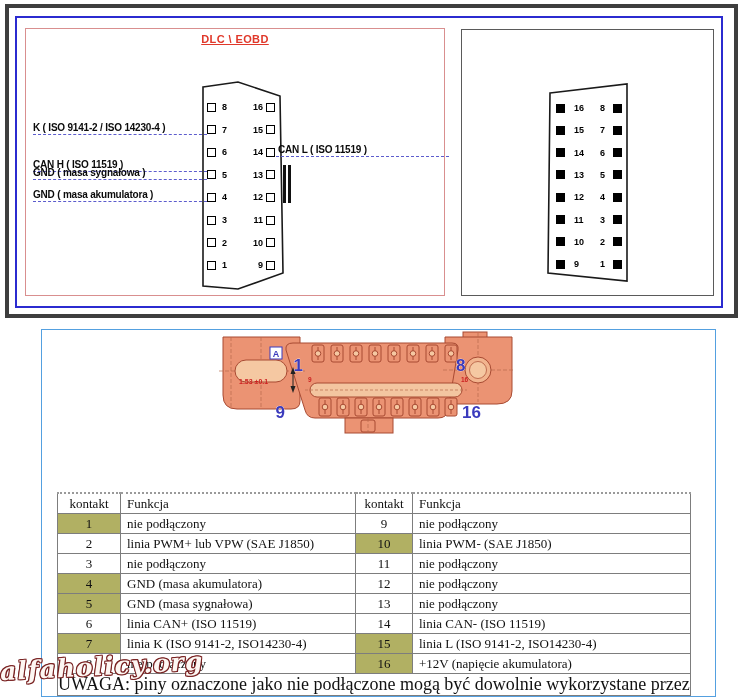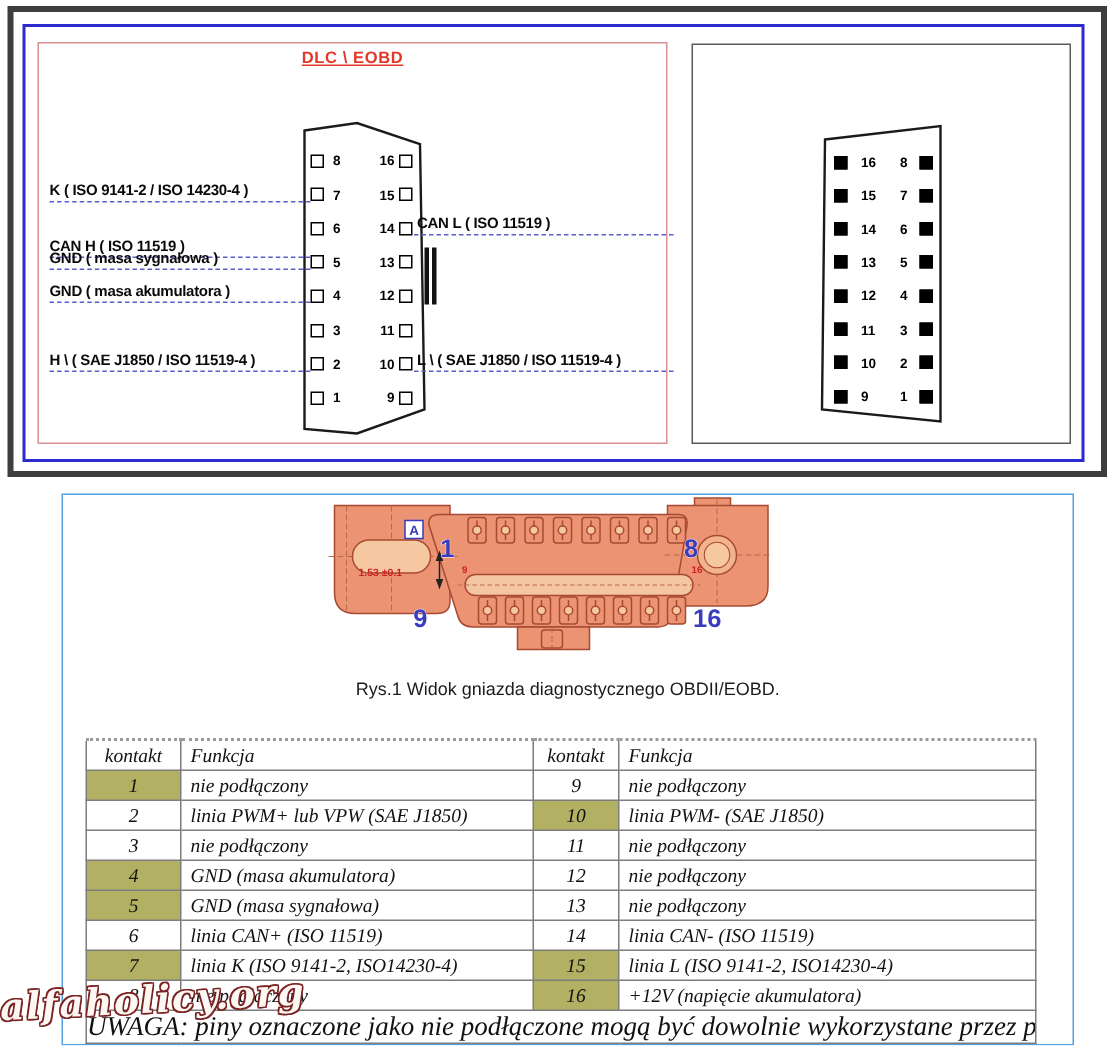--- a/index.html
+++ b/index.html
@@ -43,21 +43,21 @@
   .caption { position:absolute; left:41px; top:452px; width:675px; text-align:center;
              font-size:12px; color:#1c1c1c; }
 
   
   #pin-table { position:absolute; left:57px; top:492px; width:633px;
                border-collapse:collapse; table-layout:fixed;
                font-family:"Liberation Serif",serif; font-size:13px; color:#111; }
   #pin-table col.k1 { width:63px; }  #pin-table col.f1 { width:235px; }
   #pin-table col.k2 { width:57px; }  #pin-table col.f2 { width:278px; }
   #pin-table th, #pin-table td { border:1px solid #7d7d7d; height:19px; padding:0;
-               font-weight:normal; overflow:hidden; white-space:nowrap;font-style:italic; }
+               font-weight:normal; overflow:hidden; white-space:nowrap; }
   #pin-table th { border-top:2px dotted #9a9a9a; text-align:left; }
   #pin-table th.c, #pin-table td.c { text-align:center; }
   #pin-table th.f, #pin-table td.f { padding-left:6px; }
   #pin-table td.hl { background:#b1b063; }
   #pin-table td.note-cell { text-align:center; font-size:18px; }
 
   
   .watermark { position:absolute; left:0px; top:652px; width:200px; z-index:20;
                font-family:"DejaVu Serif",serif; font-style:italic; font-weight:bold;
                font-size:25px; letter-spacing:1px; color:#fdf7f3;
@@ -276,21 +276,20 @@
       <text x="24" y="53" font-size="7" font-weight="bold" fill="#cc2222">1.53 ±0.1</text>
       <text x="88" y="40" text-anchor="end" font-size="17" font-weight="bold" fill="#3b3bbd" stroke="#ffffff" stroke-width="0.5" paint-order="stroke">1</text>
       <text x="241" y="40" font-size="17" font-weight="bold" fill="#3b3bbd" stroke="#ffffff" stroke-width="0.5" paint-order="stroke">8</text>
       <text x="70" y="87" text-anchor="end" font-size="17" font-weight="bold" fill="#3b3bbd" stroke="#ffffff" stroke-width="0.5" paint-order="stroke">9</text>
       <text x="247" y="87" font-size="17" font-weight="bold" fill="#3b3bbd" stroke="#ffffff" stroke-width="0.5" paint-order="stroke">16</text>
       <text x="93" y="51" font-size="6.5" font-weight="bold" fill="#cc2222">9</text>
       <text x="246" y="51" font-size="6.5" font-weight="bold" fill="#cc2222">16</text>
     </g>
   </svg>
 
-  <div class="caption">Rys.1 Widok gniazda diagnostycznego OBDII/EOBD.</div>
 
   <table id="pin-table">
     <colgroup>
         <col class="k1">
         <col class="f1">
         <col class="k2">
         <col class="f2">
       </colgroup>
     <thead>
       <tr>
@@ -364,22 +363,16 @@
     </div>
     <div class="plabel" style="left: 33px; top: 155px; width: 174px;">
       <span>CAN H ( ISO 11519 )</span>
     </div>
     <div class="plabel" style="left: 33px; top: 185.4px; width: 174px;">
       <span>GND ( masa akumulatora )</span>
     </div>
     <div class="plabel" style="left: 33px; top: 162.8px; width: 174px;">
       <span>GND ( masa sygnałowa )</span>
     </div>
-    <div class="plabel" style="left: 33px; top: 230.6px; width: 174px;">
-      <span>H \ ( SAE J1850 / ISO 11519-4 )</span>
-    </div>
     <div class="plabel rside" style="left: 276px; top: 140.2px; width: 173px;">
       <span>CAN L ( ISO 11519 )</span>
     </div>
-    <div class="plabel rside" style="left: 276px; top: 230.6px; width: 173px;">
-      <span>L \ ( SAE J1850 / ISO 11519-4 )</span>
-    </div>
   </div>
 
 </body></html>

